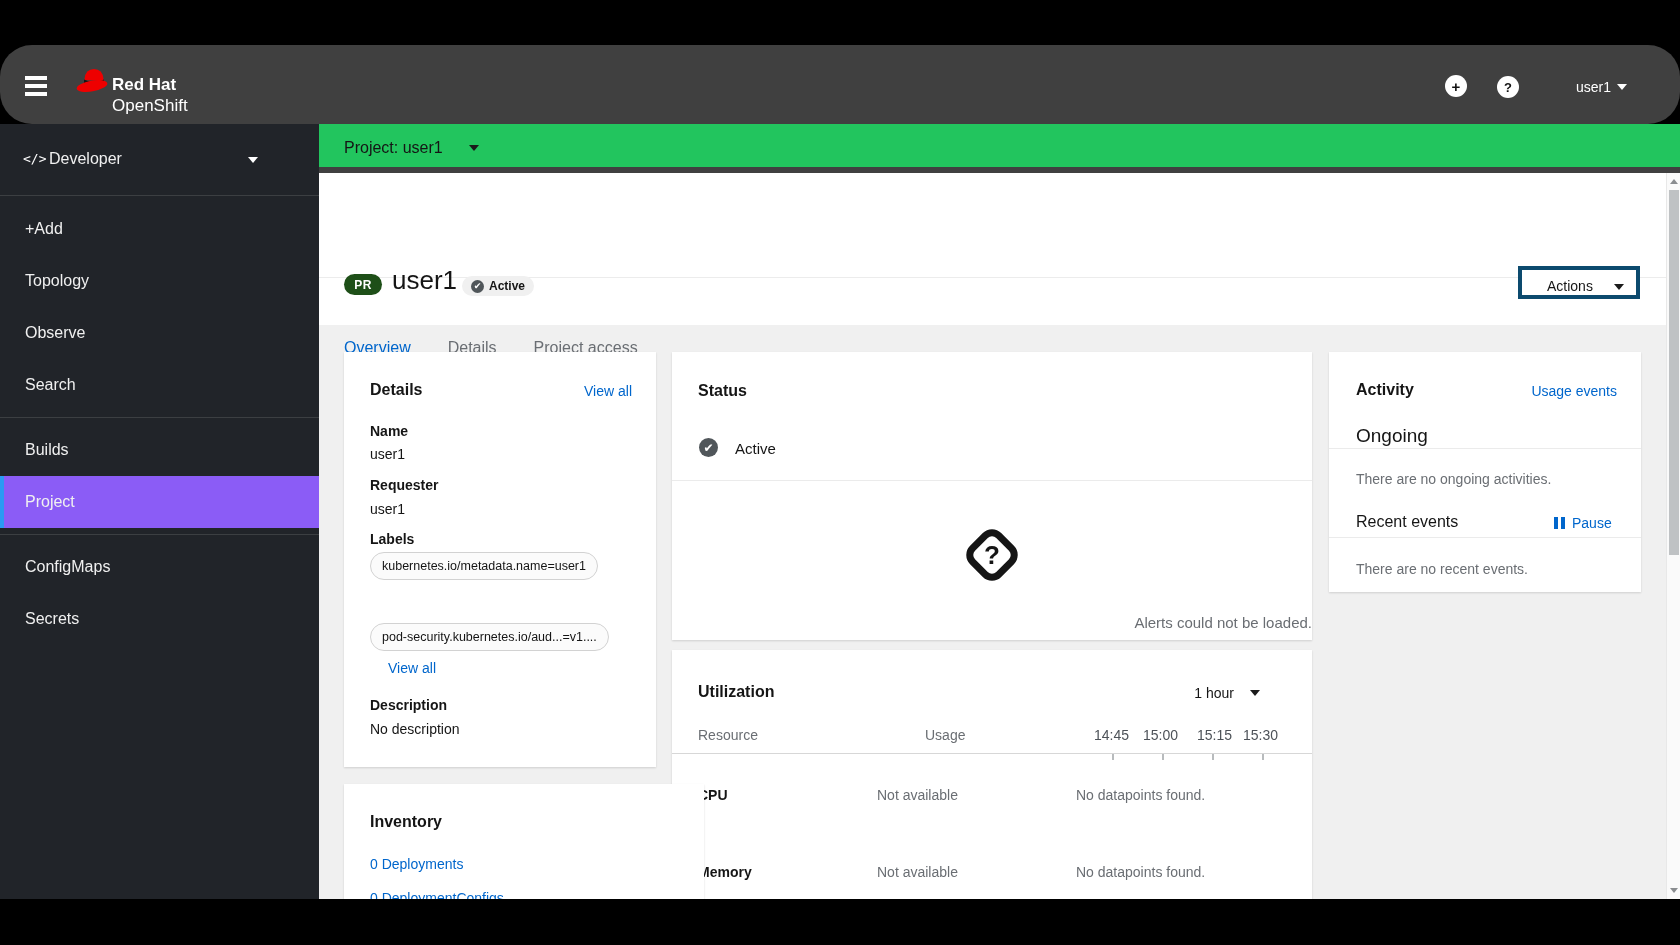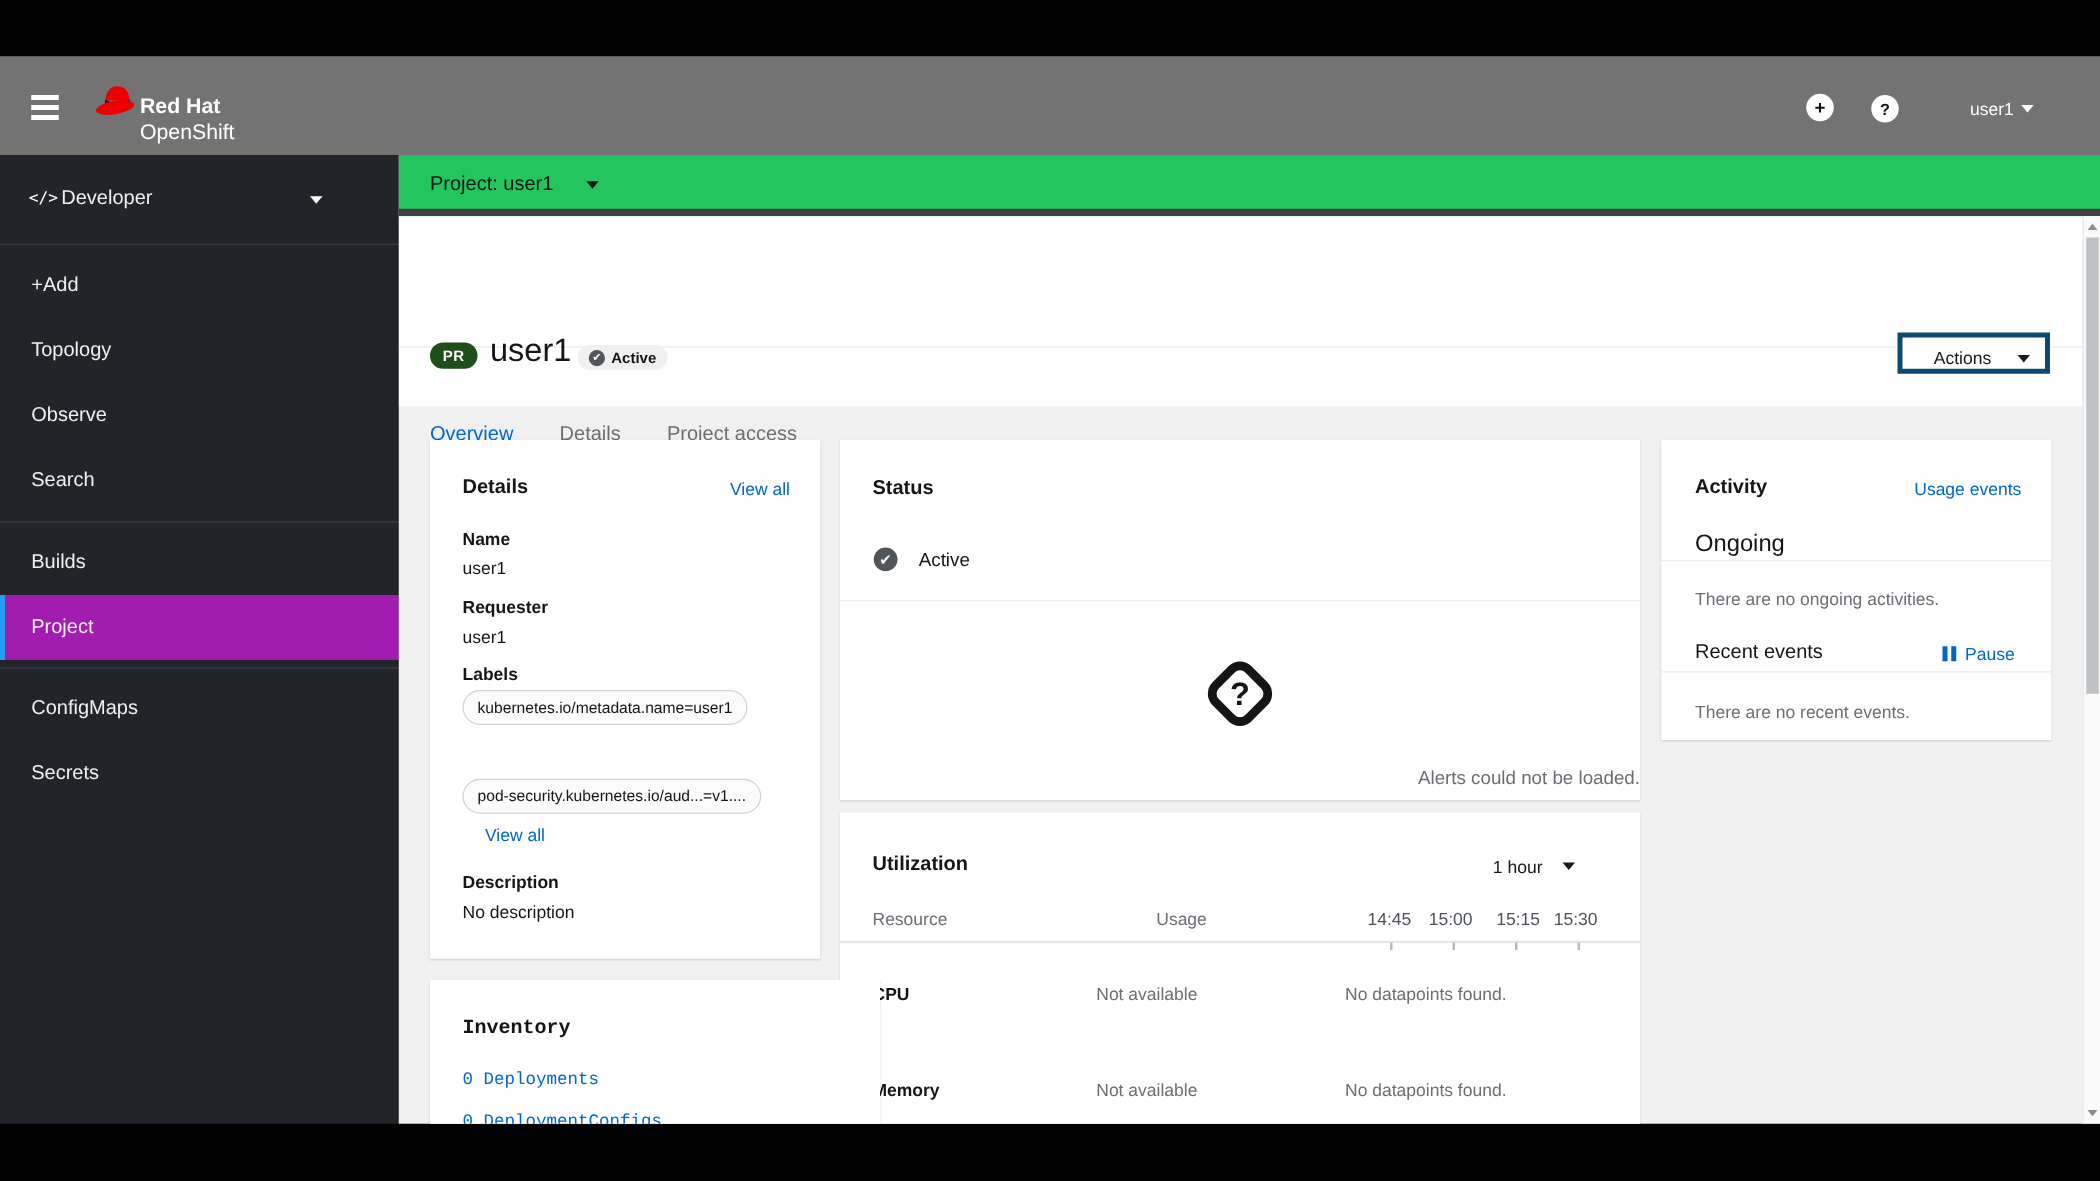--- a/index.html
+++ b/index.html
@@ -1,20 +1,20 @@
 <!DOCTYPE html>
 <html><head>
 <meta charset="utf-8">
 <style>
   * { margin:0; padding:0; box-sizing:border-box; }
   html,body { width:1680px; height:945px; background:#000; font-family:"Liberation Sans",sans-serif; overflow:hidden; }
   #stage { position:relative; width:1680px; height:945px; background:#000; }
 
   
-  #masthead { position:absolute; left:0; top:45px; width:1680px; height:79px; background:#737373; }
+  #masthead { position:absolute; left:0; top:45px; width:1680px; height:79px; background:#404040;border-radius:32px; }
   #hamburger { position:absolute; left:25px; top:31px; width:22px; height:20px; cursor:pointer; }
   #hamburger div { width:22px; height:3.5px; background:#fff; margin-bottom:4.5px; }
   #brand { position:absolute; left:75px; top:18px; }
   #brand-hat { position:absolute; left:0; top:3px; }
   #brand-text { position:absolute; left:37px; top:11px; color:#fff; font-size:17px; line-height:21px; white-space:nowrap; }
   #brand-line1 { font-weight:700; }
   .mast-circle { position:absolute; width:22px; height:22px; border-radius:50%; background:#fff; color:#111;
                  display:flex; align-items:center; justify-content:center; font-weight:700; font-size:15px; cursor:pointer; }
   #plus-circle { left:1445px; top:30px; }
   #help-circle { left:1497px; top:31px; font-size:13px; }
@@ -23,21 +23,21 @@
   .caret-down-b { width:0; height:0; border-left:5px solid transparent; border-right:5px solid transparent; border-top:6px solid #1b1b1b; }
 
   
   #sidebar { position:absolute; left:0; top:124px; width:319px; height:775px; background:#212429; color:#f0f0f0; }
   #perspective { position:relative; height:72px; border-bottom:1px solid #3c3f42; cursor:pointer; }
   #persp-icon { position:absolute; left:23px; top:27px; font-family:"DejaVu Sans Mono",monospace; font-size:13px; color:#fff; }
   #persp-label { position:absolute; left:49px; top:26px; font-size:16px; }
   #persp-caret { position:absolute; left:248px; top:33px; }
   .navgroup { list-style:none; }
   .nav-item { height:52px; line-height:52px; padding-left:25px; font-size:16px; color:#f0f0f0; cursor:pointer; position:relative; }
-  .nav-item.selected { background:#a21caf; }
+  .nav-item.selected { background:#8b5cf6; }
   .nav-item.selected::before { content:""; position:absolute; left:0; top:0; width:4px; height:52px; background:#2b9af3; }
   .nav-div { border:none; border-top:1px solid #3c3f42; margin:6px 0; }
   #navgroup1 { margin-top:7px; }
 
   
   #main { position:absolute; left:319px; top:124px; width:1361px; height:775px; background:#f0f0f0; overflow:hidden; }
 
   #project-bar { position:absolute; left:0; top:0; width:1361px; height:49px; background:#22c55e; border-bottom:6px solid #404040; cursor:pointer; }
   #project-bar-label { position:absolute; left:25px; top:15px; font-size:16px; color:#151515; }
   #project-bar-caret { position:absolute; left:150px; top:21px; }
@@ -108,21 +108,21 @@
   #ongoing-title { position:absolute; left:27px; top:73px; font-size:19px; color:#151515; }
   #act-div1 { top:96px; }
   #ongoing-empty { position:absolute; left:27px; top:119px; font-size:14px; }
   #recent-title { position:absolute; left:27px; top:161px; font-size:16px; color:#151515; }
   #pause-btn { position:absolute; left:225px; top:163px; display:flex; align-items:center; gap:7px; cursor:pointer; }
   #pause-icon { display:flex; gap:3px; }
   #pause-icon div { width:4px; height:12px; background:#0066cc; }
   #act-div2 { top:185px; }
   #recent-empty { position:absolute; left:27px; top:209px; font-size:14px; }
 
-  #inventory-card { left:25px; top:660px; width:360px; height:150px;font-family:Liberation Mono, monospace; }
+  #inventory-card { left:25px; top:660px; width:360px; height:150px; }
   #inventory-title { position:absolute; left:26px; top:29px; }
   .inv-item { position:absolute; left:26px; font-size:14px; }
 
   
   #scrollbar { position:absolute; left:1347px; top:49px; width:14px; height:726px; background:#fafafa; border-left:1px solid #e8e8e8; }
   #sb-thumb { position:absolute; left:2px; top:17px; width:10px; height:365px; background:#bfc2c4; cursor:pointer; }
   .sb-arrow-up { position:absolute; left:3px; top:6px; width:0; height:0; border-left:4px solid transparent; border-right:4px solid transparent; border-bottom:5px solid #8a8d90; }
   .sb-arrow-dn { position:absolute; left:3px; bottom:6px; width:0; height:0; border-left:4px solid transparent; border-right:4px solid transparent; border-top:5px solid #8a8d90; }
 </style>
 </head>

